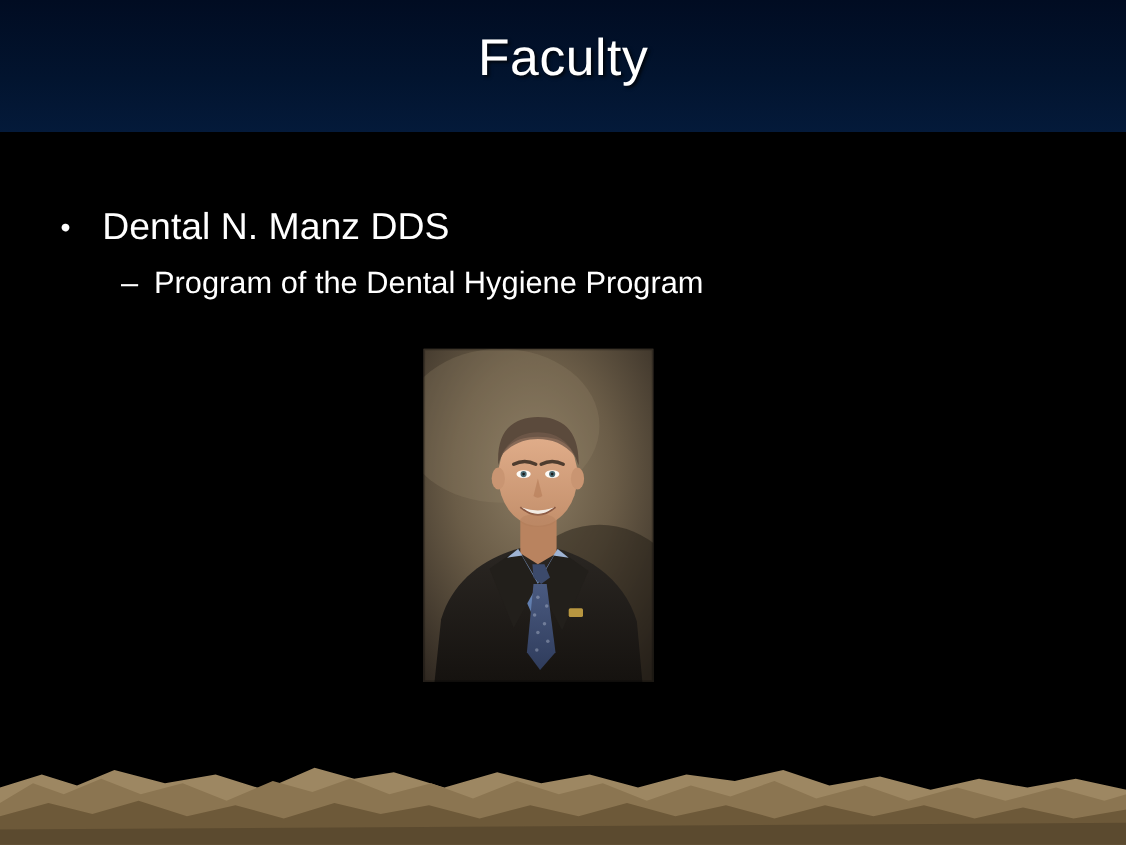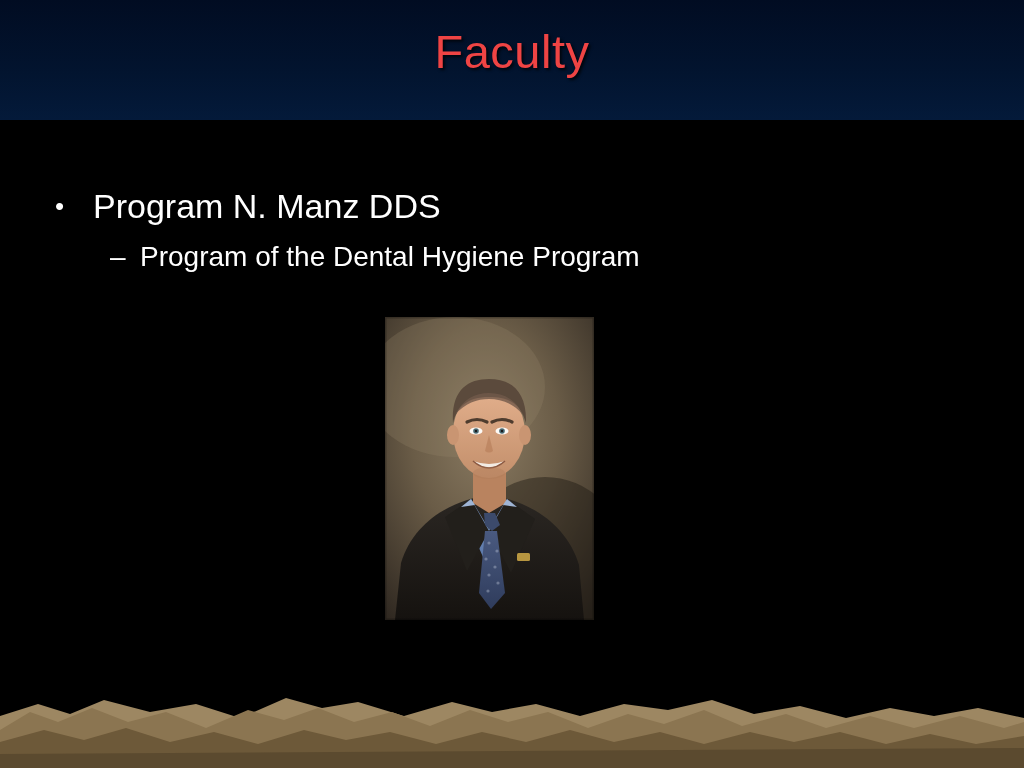--- a/index.html
+++ b/index.html
@@ -51,21 +51,21 @@
   }
 
   
   #title {
     position: absolute;
     top: 24px;
     left: 0;
     width: 1024px;
     text-align: center;
     font-size: 47px;
-    color: #ef4444;
+    color: #ffffff;
     letter-spacing: 0.5px;
     text-shadow: 2px 2px 3px rgba(0,0,0,0.75);
   }
 
   
   #content {
     position: absolute;
     top: 185px;
     left: 55px;
     width: 910px;
@@ -130,21 +130,21 @@
     <path fill="#6d5939" d="M0,104 L44,92 L84,102 L126,90 L170,104 L214,94 L258,106 L304,92 L346,102 L390,94 L436,106 L482,94 L526,104 L570,92 L614,104 L660,94 L704,106 L750,94 L794,104 L840,94 L886,106 L930,96 L976,106 L1024,98 L1024,130 L0,130 Z"></path>
 
     <path fill="#5b4a2f" d="M0,116 L1024,110 L1024,130 L0,130 Z"></path>
   </svg>
 
   <div id="title">Faculty</div>
 
   <div id="content">
     <div class="bullet-l1">
       <span class="marker">•</span>
-      <span>Program N. Manz DDS</span>
+      <span>Dental N. Manz DDS</span>
     </div>
     <div class="bullet-l2">
       <span class="marker">–</span>
       <span>Program of the Dental Hygiene Program</span>
     </div>
   </div>
 
   <div id="photo-wrap">
     <svg width="209" height="303" viewBox="0 0 209 303">
       <defs>

